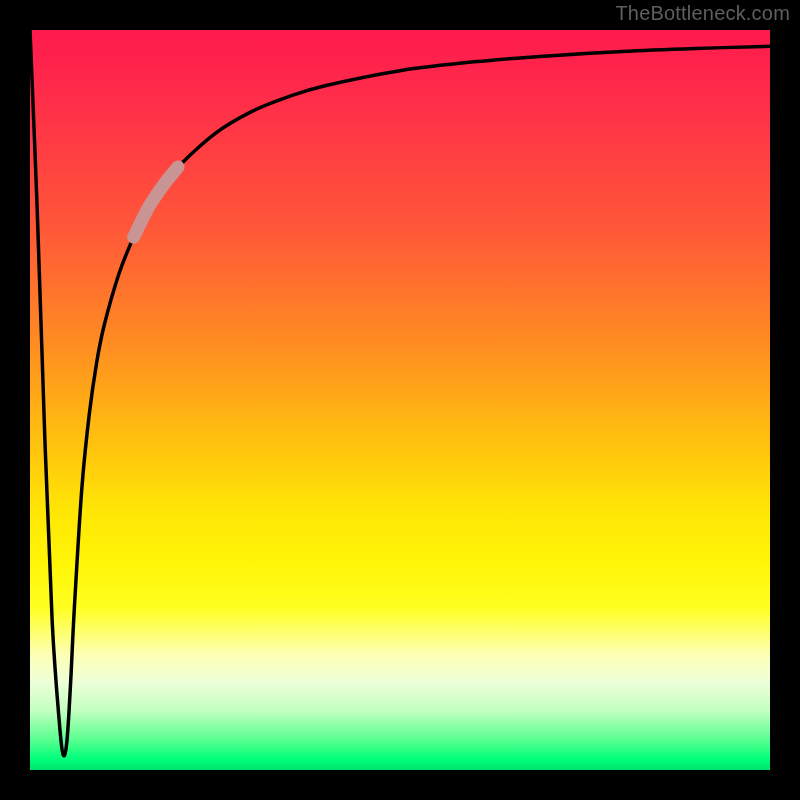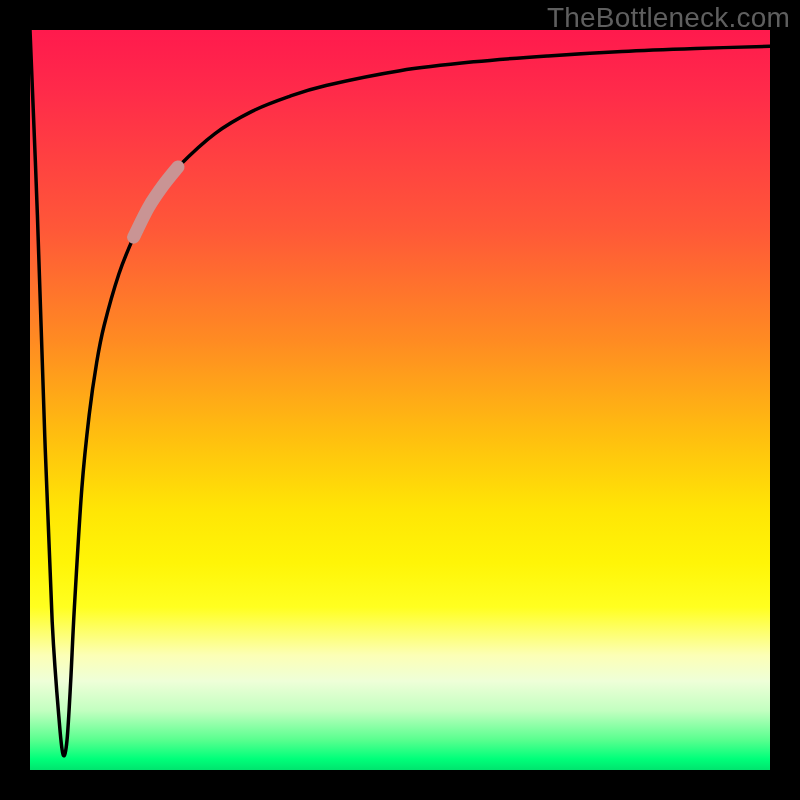--- a/index.html
+++ b/index.html
@@ -15,21 +15,21 @@
     position: relative;
     width: 800px;
     height: 800px;
     background: #000;
   }
   .attribution {
     position: absolute;
     top: 2px;
     right: 10px;
     color: #5f5f5f;
-    font-size: 28px;
+    font-size: 20px;
     letter-spacing: 0.2px;
     user-select: none;
   }
   .plot-area {
     position: absolute;
     left: 30px;
     top: 30px;
     width: 740px;
     height: 740px;
     background: linear-gradient(

